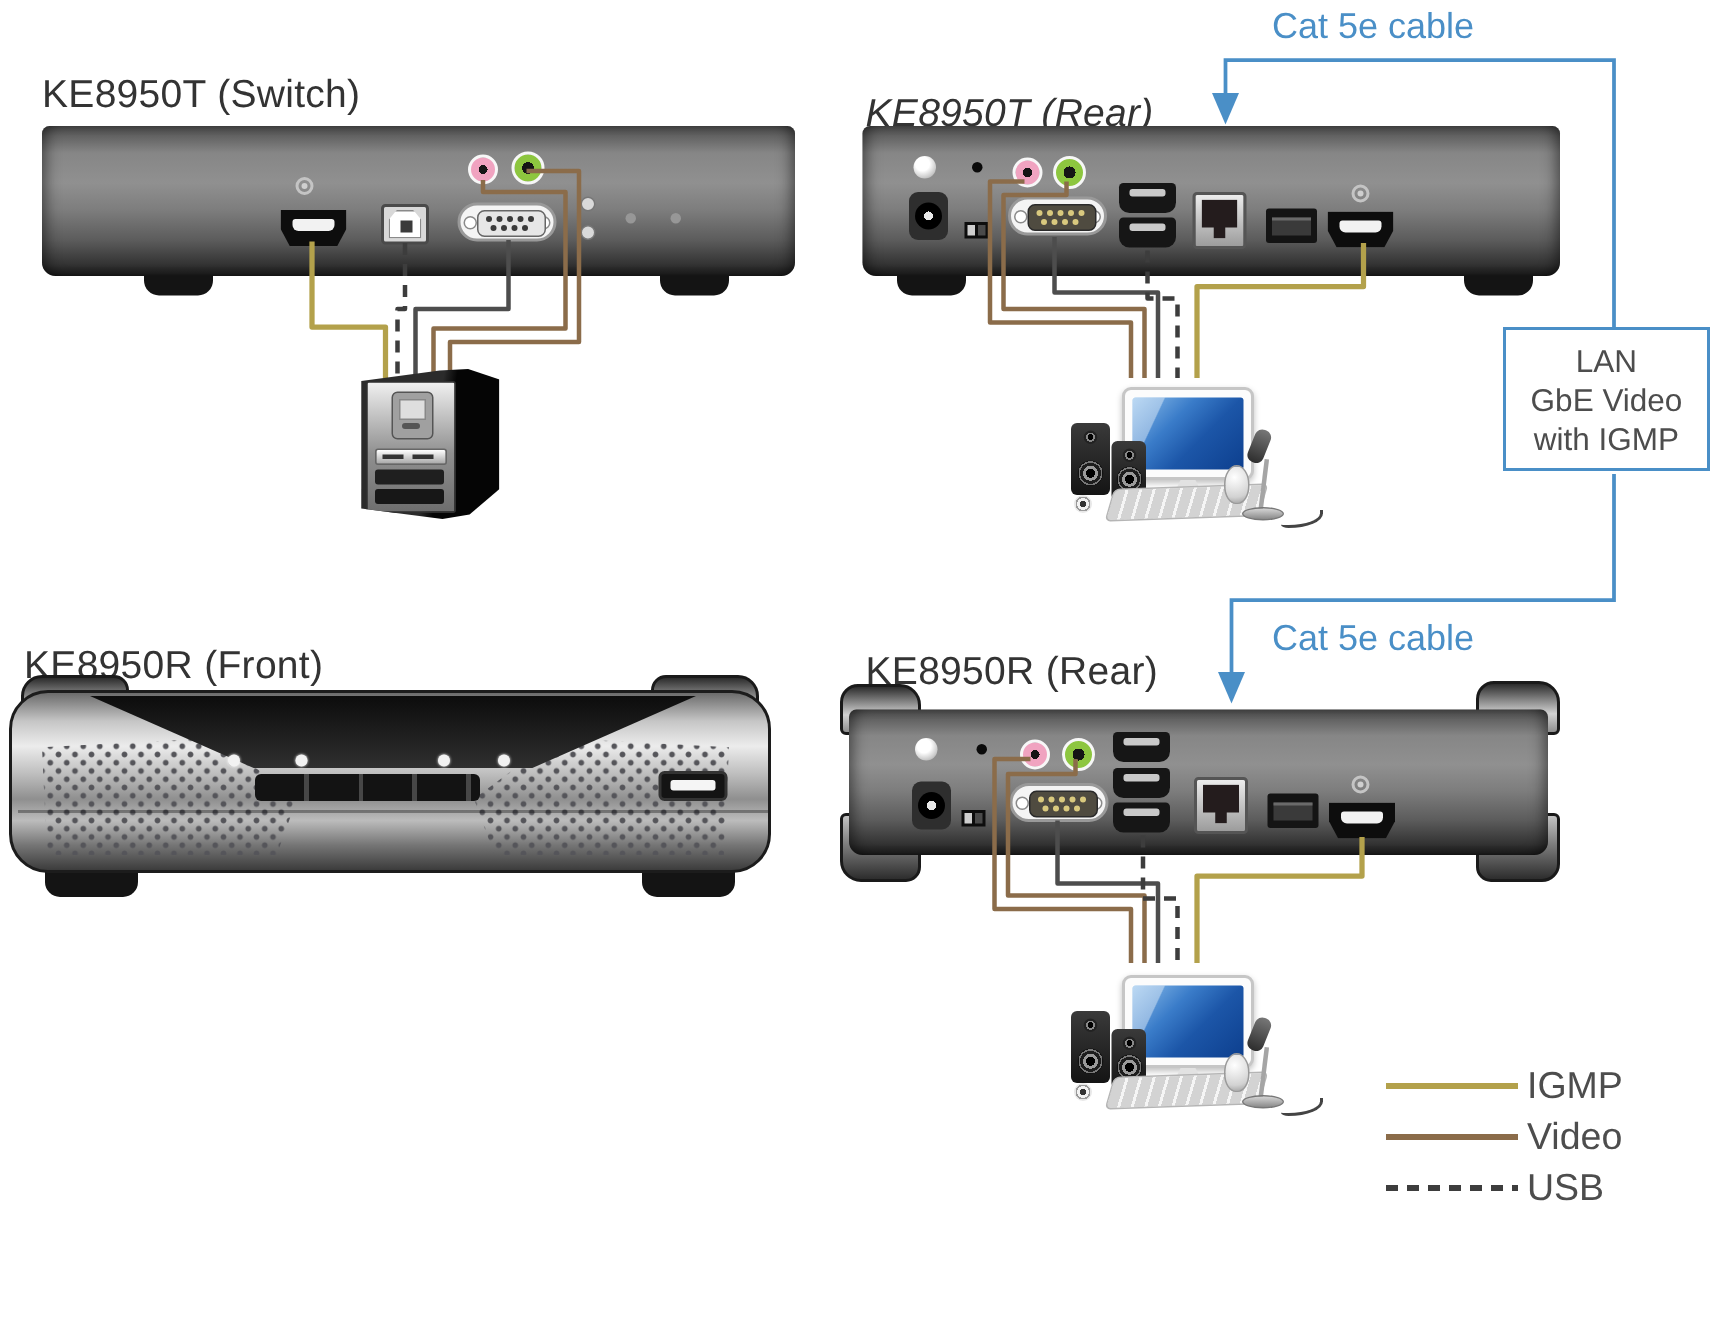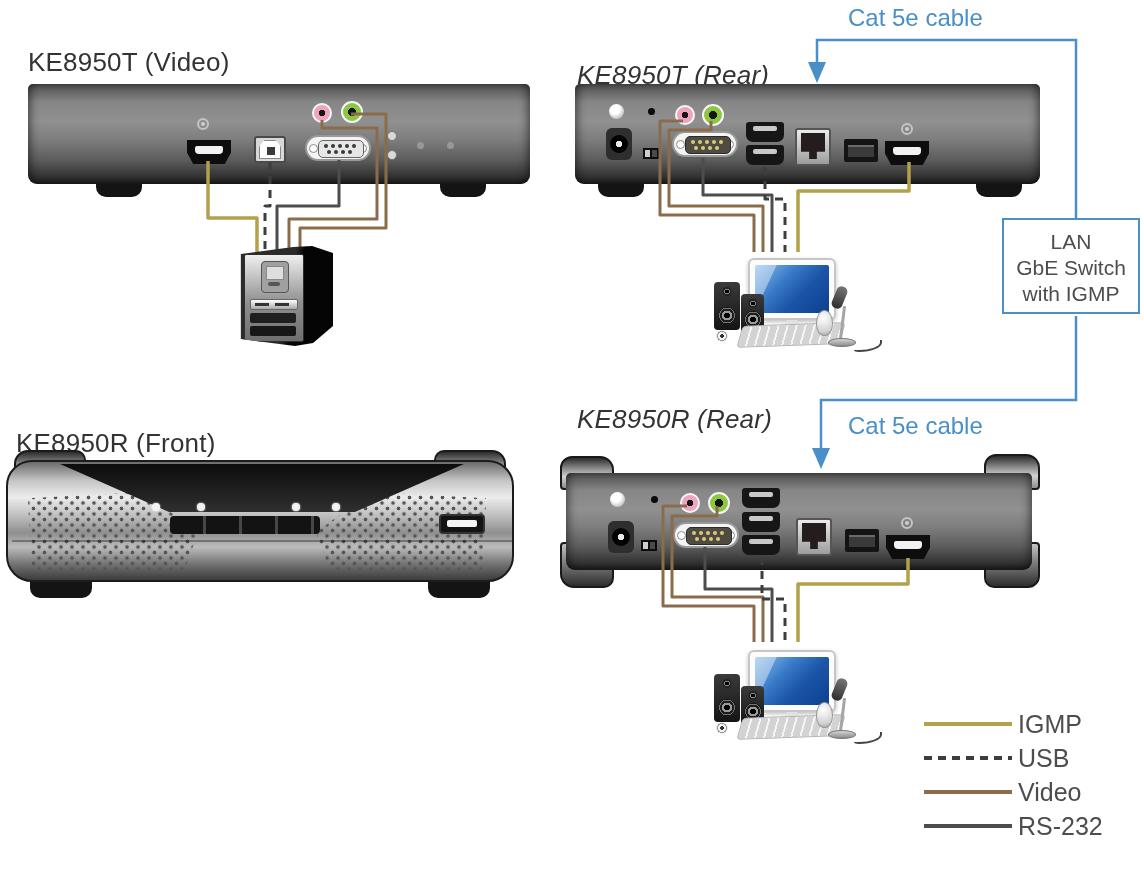--- a/index.html
+++ b/index.html
@@ -115,24 +115,24 @@
   .mic-base{background:linear-gradient(#d5d5d5,#8a8a8a);border-radius:50%;border:1px solid #777;box-sizing:border-box;}
   .mic-cord{border:2px solid #444;border-top:none;border-left:none;border-radius:0 0 90% 20%;}
 
   svg.cables{position:absolute;left:0;top:0;z-index:3;pointer-events:none;}
 </style>
 </head>
 <body>
 
 <div id="canvas">
 
-  <div class="abs title" style="left:28px;top:47px;">KE8950T (Video)</div>
+  <div class="abs title" style="left:28px;top:47px;">KE8950T (Switch)</div>
   <div class="abs title" style="left:577px;top:60px;font-style:italic;">KE8950T (Rear)</div>
   <div class="abs title" style="left:16px;top:428px;">KE8950R (Front)</div>
-  <div class="abs title" style="left:577px;top:404px;font-style:italic;">KE8950R (Rear)</div>
+  <div class="abs title" style="left:577px;top:432px;">KE8950R (Rear)</div>
 
   <div class="abs device-body" style="left:28px;top:84px;width:502px;height:100px;">
     <div class="abs scr" style="left:169px;top:34px;"></div>
     <div class="abs hdmi" style="left:159px;top:56px;"></div>
     <div class="abs usbb" style="left:226px;top:52px;"></div>
     <div class="abs db9 db9f" style="left:277px;top:51px;">
       <div class="dscr" style="left:2px;"></div>
         <div class="dscr" style="right:2px;"></div>
       <div class="body">
           <div class="pins pinsf"></div>
@@ -301,46 +301,40 @@
     <div class="abs keyboard" style="left:46px;top:76px;width:102px;height:22px;"></div>
     <div class="abs mouse" style="left:122px;top:62px;width:17px;height:26px;"></div>
     <div class="abs mic-head" style="left:140px;top:38px;width:11px;height:23px;"></div>
     <div class="abs mic-stem" style="left:147px;top:58px;width:3px;height:34px;"></div>
     <div class="abs mic-base" style="left:134px;top:90px;width:28px;height:9px;"></div>
     <div class="abs mic-cord" style="left:160px;top:92px;width:26px;height:10px;"></div>
   </div>
 
   <div class="abs lan-box" style="left:1002px;top:218px;">
     <div>LAN</div>
-    <div>GbE Switch</div>
+    <div>GbE Video</div>
     <div>with IGMP</div>
   </div>
   <div class="abs blue-label" style="left:848px;top:4px;z-index:6;">Cat 5e cable</div>
   <div class="abs blue-label" style="left:848px;top:412px;z-index:6;">Cat 5e cable</div>
 
   <div class="abs" style="left:922px;top:707px;z-index:6;">
     <div class="legend-row">
       <svg width="92" height="8">
           <line x1="2" y1="4" x2="90" y2="4" stroke-width="4" stroke="#b3a14b"></line>
         </svg>
       <span class="legend-label">IGMP</span>
     </div>
     <div class="legend-row">
       <svg width="92" height="8">
+          <line x1="2" y1="4" x2="90" y2="4" stroke-width="4" stroke="#8b6c4a"></line>
+        </svg>
+      <span class="legend-label">Video</span>
+    </div>
+    <div class="legend-row">
+      <svg width="92" height="8">
           <line x1="2" y1="4" x2="90" y2="4" stroke-width="4" stroke-dasharray="8 6" stroke="#3d3d3d"></line>
         </svg>
       <span class="legend-label">USB</span>
     </div>
-    <div class="legend-row">
-      <svg width="92" height="8">
-          <line x1="2" y1="4" x2="90" y2="4" stroke-width="4" stroke="#8b6c4a"></line>
-        </svg>
-      <span class="legend-label">Video</span>
-    </div>
-    <div class="legend-row">
-      <svg width="92" height="8">
-          <line x1="2" y1="4" x2="90" y2="4" stroke-width="4" stroke="#4d4d4d"></line>
-        </svg>
-      <span class="legend-label">RS-232</span>
-    </div>
   </div>
 
 </div>
 
 </body></html>

